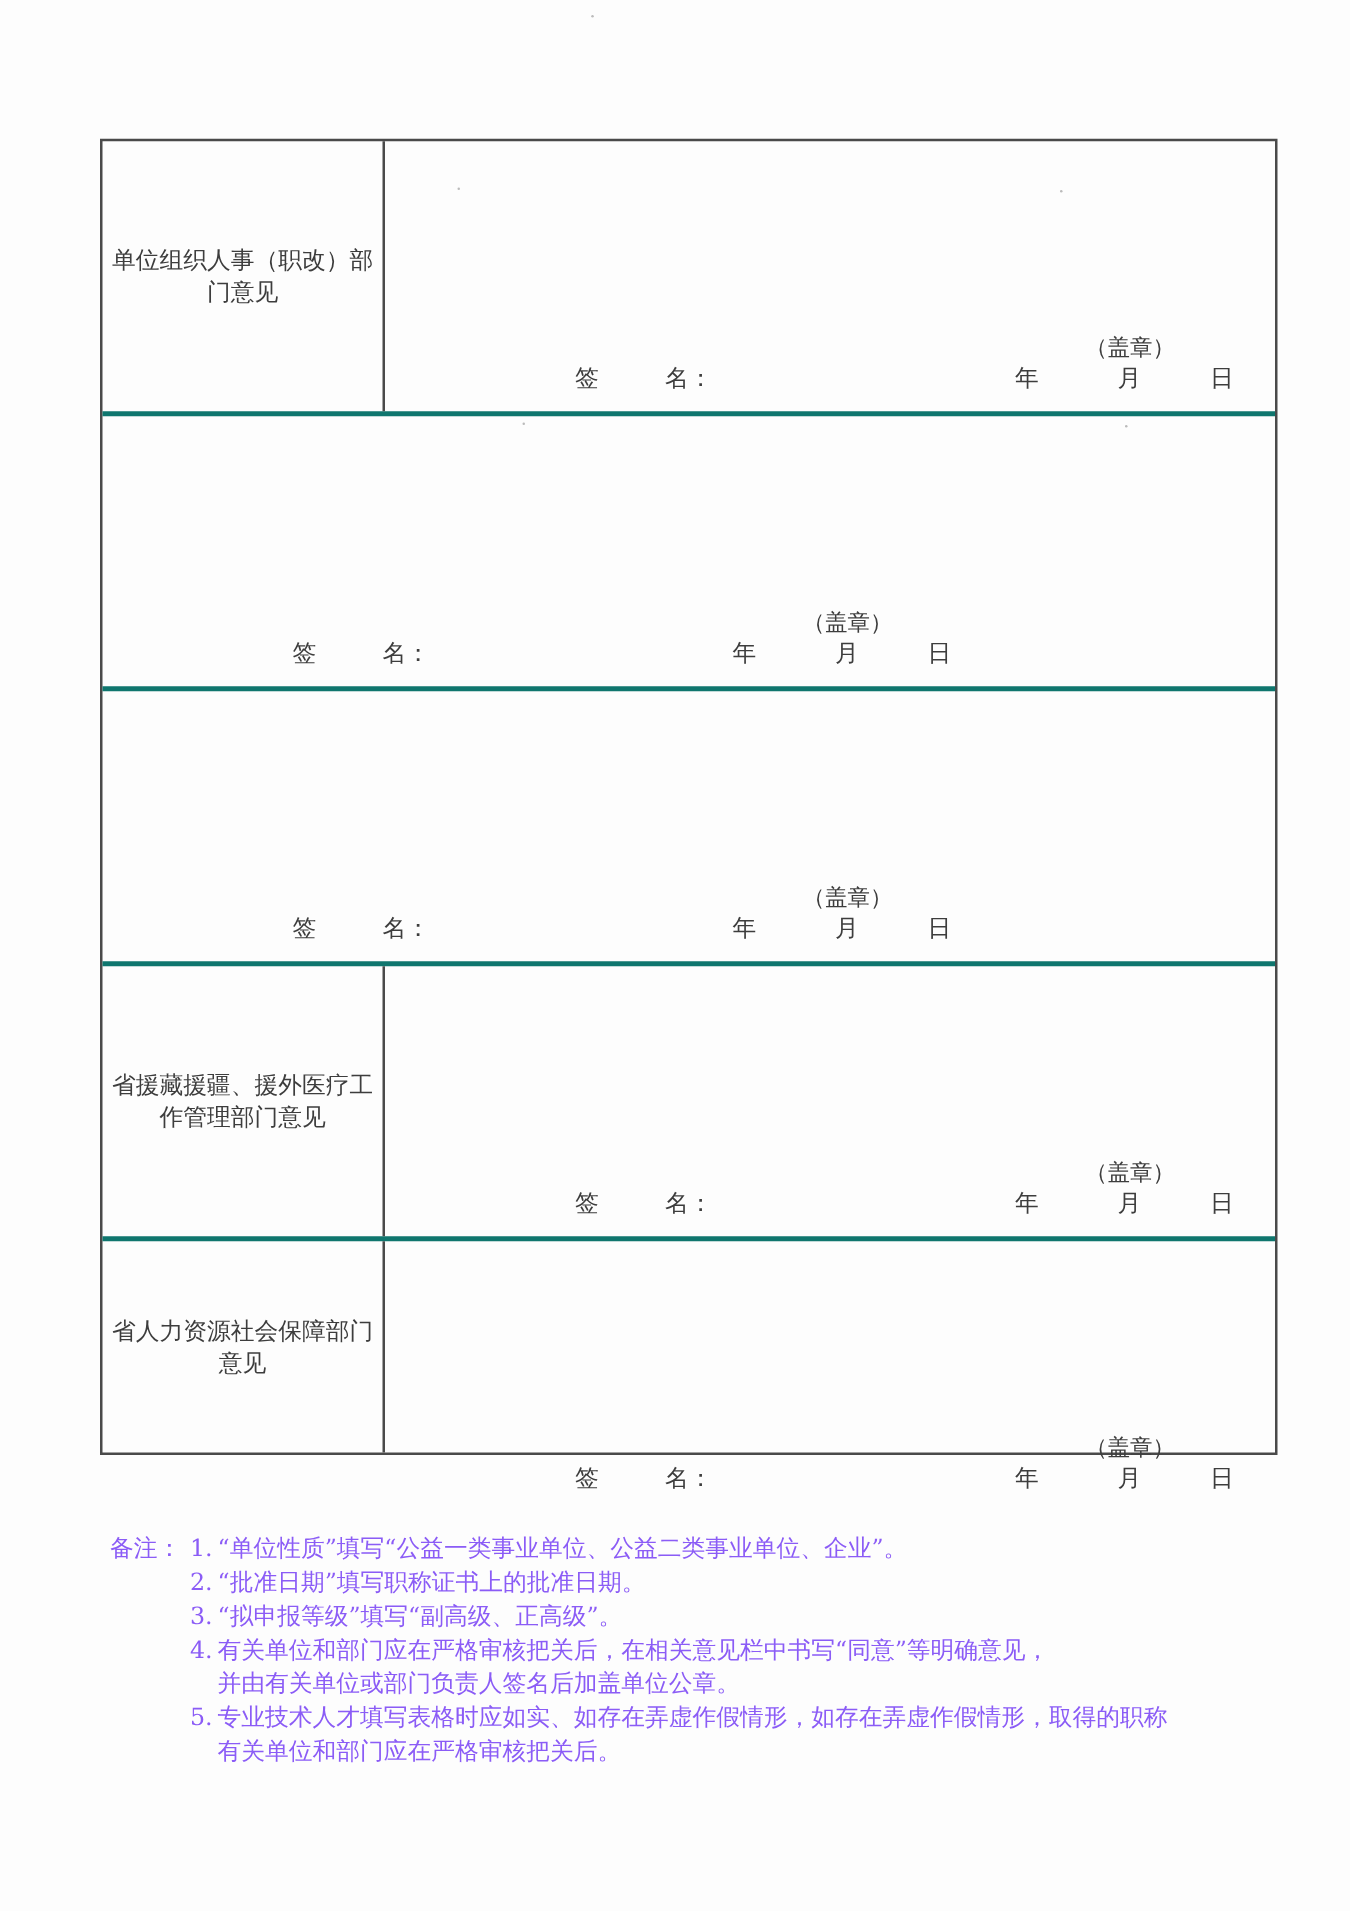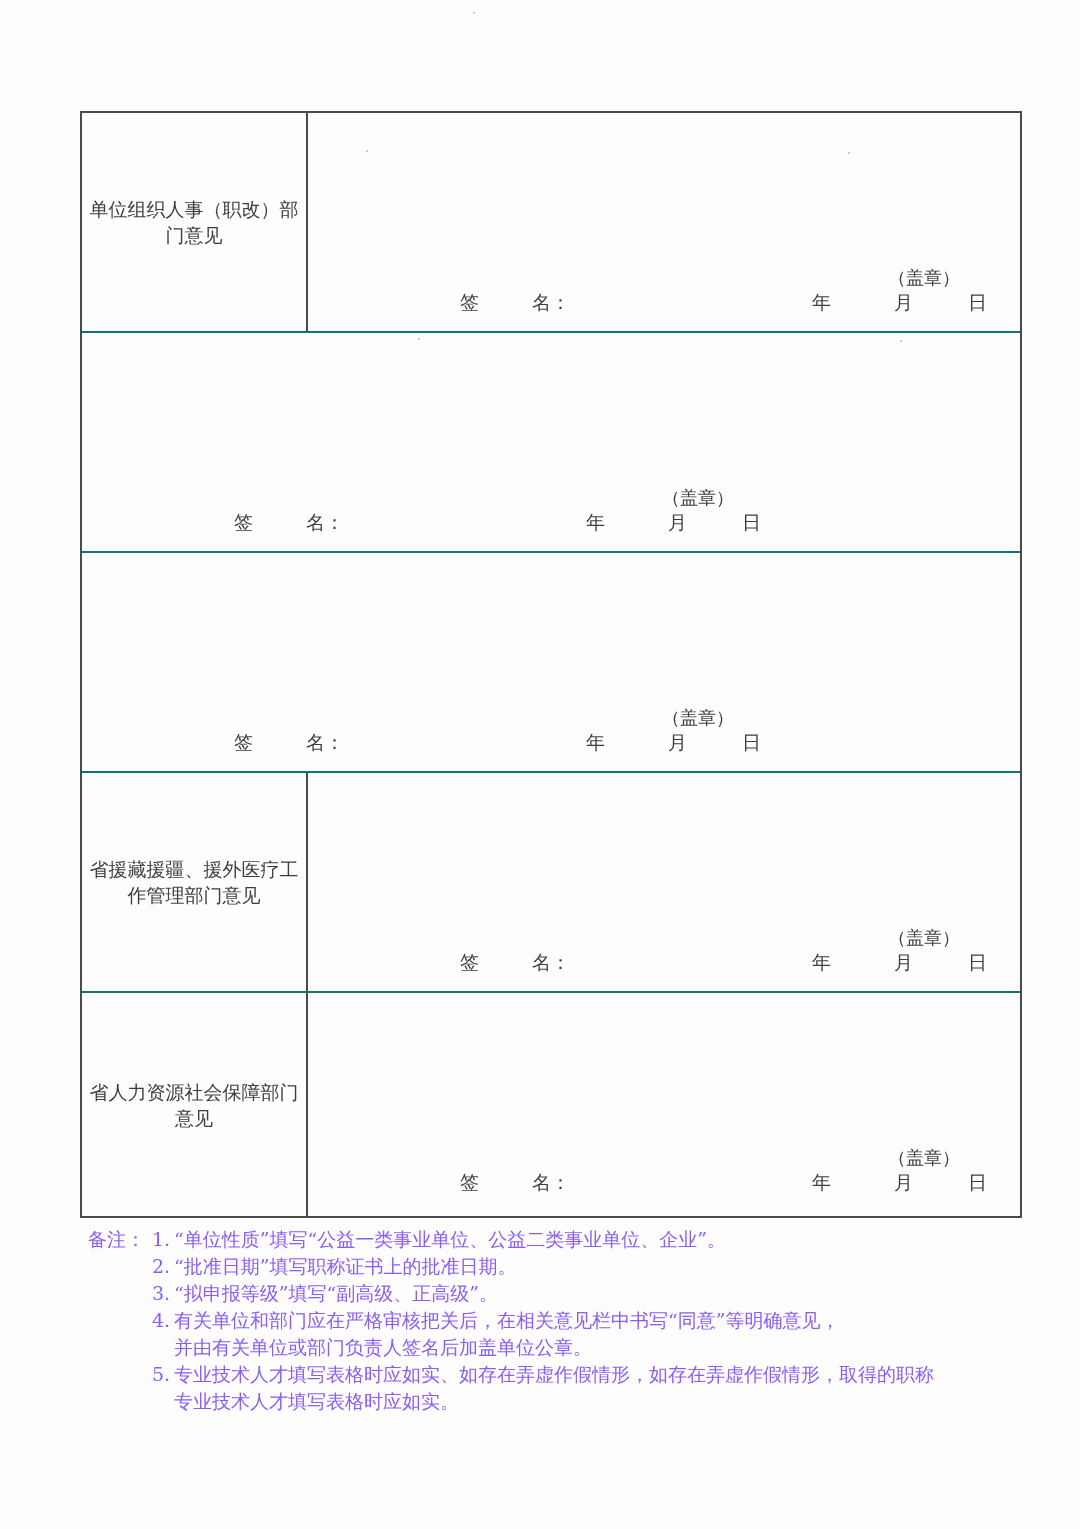--- a/index.html
+++ b/index.html
@@ -25,26 +25,26 @@
       position: absolute;
       left: 80px;
       top: 111px;
       width: 942px;
       border: 2px solid #4a4a4a;
       box-sizing: border-box;
     }
     .approval-row {
       display: flex;
       height: 220px;
-      border-bottom: 2px solid #0f766e;
+      border-bottom: 4px solid #0f766e;
       box-sizing: border-box;
     }
     .approval-row:last-child {
       border-bottom: none;
-      height: 223px;
+      height: 169px;
     }
     .row-label {
       width: 226px;
       flex: 0 0 226px;
       border-right: 2px solid #4a4a4a;
       box-sizing: border-box;
       display: flex;
       align-items: center;
       justify-content: center;
       text-align: center;
@@ -57,21 +57,21 @@
     .row-label span {
       display: block;
       width: 210px;
     }
     .row-body {
       flex: 1;
       position: relative;
     }
     .seal-label {
       position: absolute;
-      left: 580px;
+      left: 560px;
       top: 153px;
       font-size: 18px;
       color: #3d3d3d;
     }
     .sign-line {
       position: absolute;
       left: 0;
       right: 0;
       top: 177px;
       height: 26px;
@@ -224,21 +224,21 @@
     </div>
     <div class="notes-row notes-cont">
       <span class="notes-text">并由有关单位或部门负责人签名后加盖单位公章。</span>
     </div>
     <div class="notes-row">
       <span class="notes-prefix"></span>
       <span class="notes-num">5.</span>
       <span class="notes-text">专业技术人才填写表格时应如实、如存在弄虚作假情形，如存在弄虚作假情形，取得的职称</span>
     </div>
     <div class="notes-row notes-cont">
-      <span class="notes-text">专业技术人才填写表格时应如实。</span>
+      <span class="notes-text">有关单位和部门应在严格审核把关后。</span>
     </div>
   </div>
 
   <div class="speck" style="left:473px;top:12px;"></div>
   <div class="speck" style="left:366px;top:150px;"></div>
   <div class="speck" style="left:848px;top:152px;"></div>
   <div class="speck" style="left:900px;top:340px;"></div>
   <div class="speck" style="left:418px;top:338px;"></div>
 </div>
 

